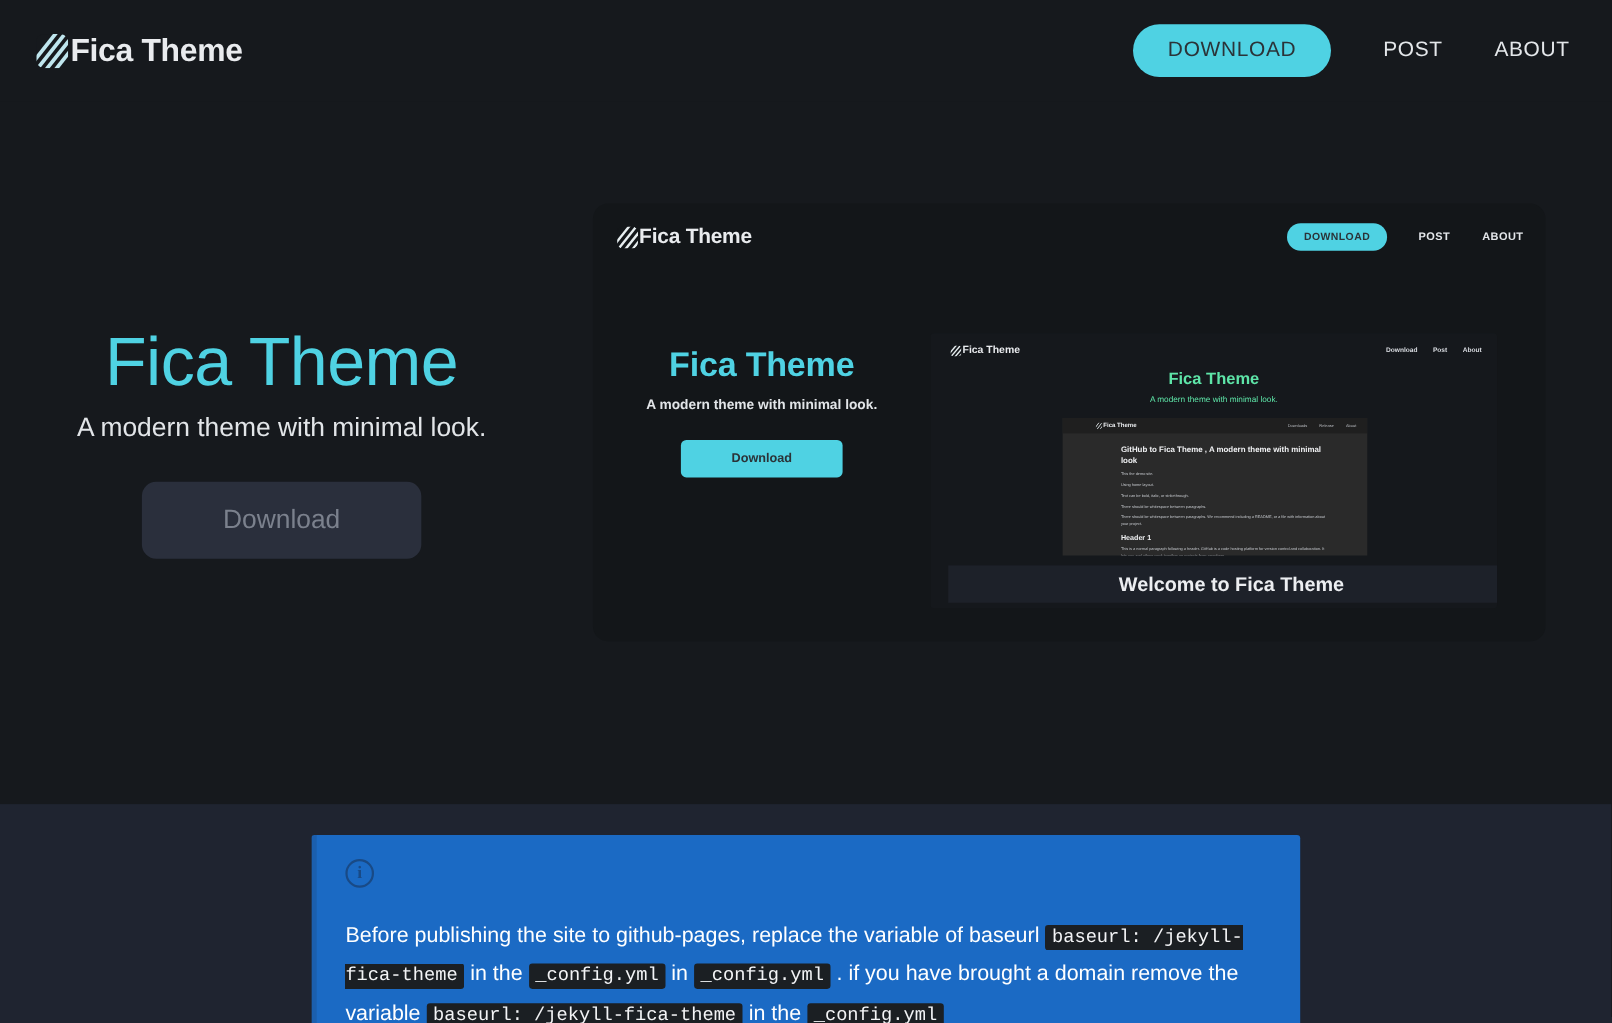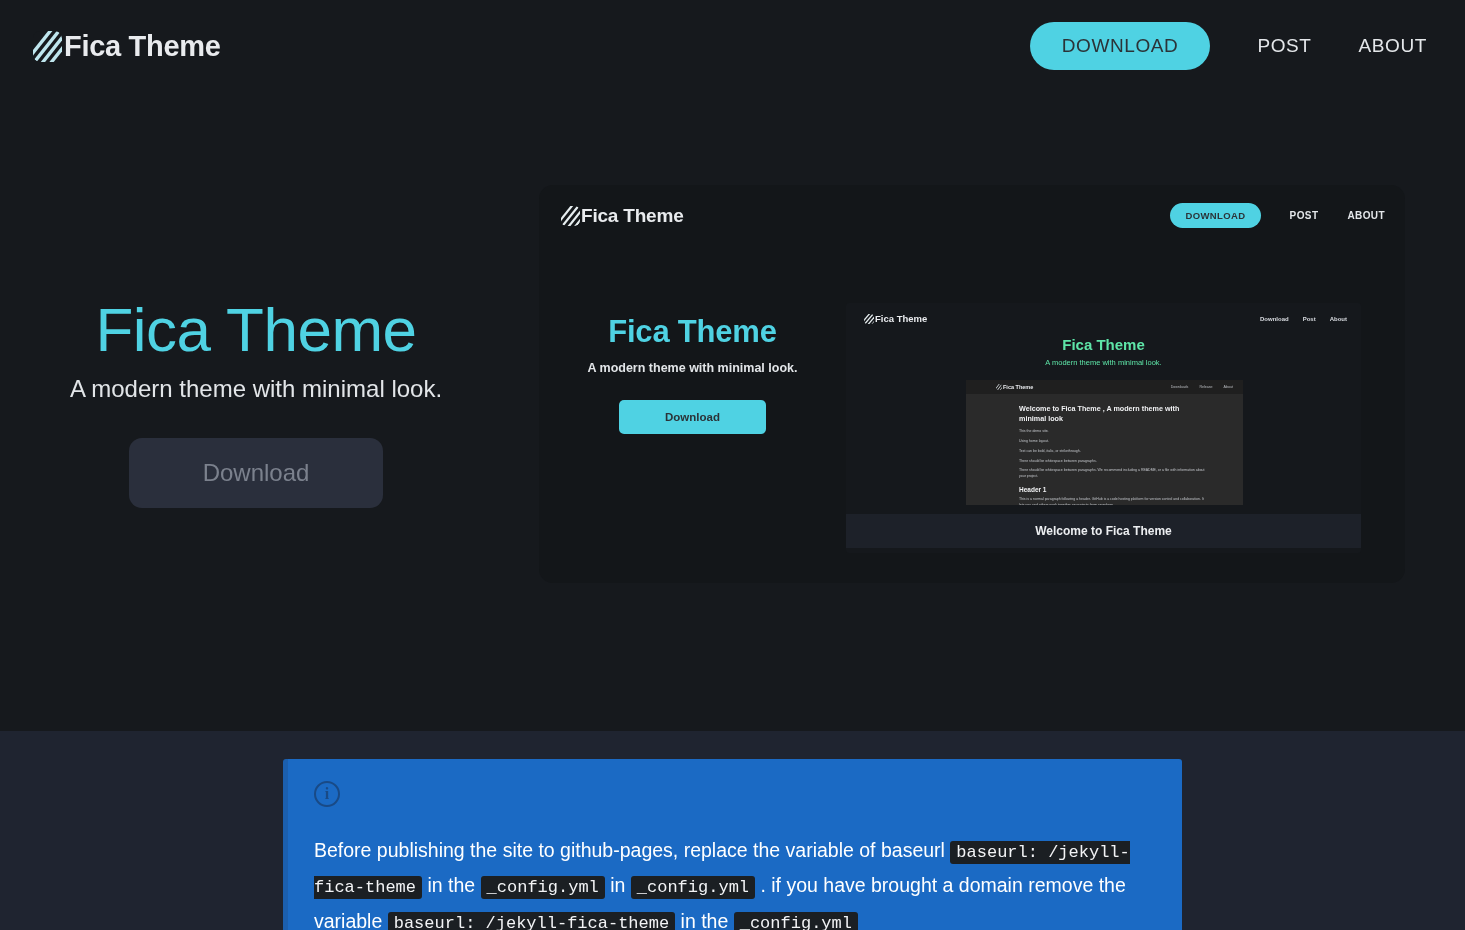--- a/index.html
+++ b/index.html
@@ -339,29 +339,29 @@
 
   .s3-h2 {
     font-size: 6.5px;
     font-weight: bold;
     color: #f0f1f3;
     margin-top: 7px;
   }
 
   .s2-footer {
     position: absolute;
-    left: 0;
+    left: 16px;
     top: 211px;
     width: 515px;
     height: 34px;
     background: #1d2129;
     display: flex;
     align-items: center;
     justify-content: center;
-    font-size: 12px;
+    font-size: 18px;
     font-weight: bold;
     color: #eceef1;
   }
 
   
   .lower-section {
     height: 199px;
     background: #1f2430;
     padding-top: 28px;
   }
@@ -535,21 +535,21 @@
             </svg>
             <span class="s3-brand-title">Fica Theme</span>
           </div>
           <div class="s3-links">
             <a class="s3-link" href="#">Downloads</a>
             <a class="s3-link" href="#">Release</a>
             <a class="s3-link" href="#">About</a>
           </div>
         </div>
         <div class="s3-body">
-          <div class="s3-h1">Welcome to Fica Theme , A modern theme with minimal look</div>
+          <div class="s3-h1">GitHub to Fica Theme , A modern theme with minimal look</div>
           <div class="s3-p">This the demo site.</div>
           <div class="s3-p">Using home layout.</div>
           <div class="s3-p">Text can be bold, italic, or strikethrough.</div>
           <div class="s3-p">There should be whitespace between paragraphs.</div>
           <div class="s3-p">There should be whitespace between paragraphs. We recommend including a README, or a file with information about your project.</div>
           <div class="s3-h2">Header 1</div>
           <div class="s3-p">This is a normal paragraph following a header. GitHub is a code hosting platform for version control and collaboration. It lets you and others work together on projects from anywhere.</div>
 
         </div>
       </div>

